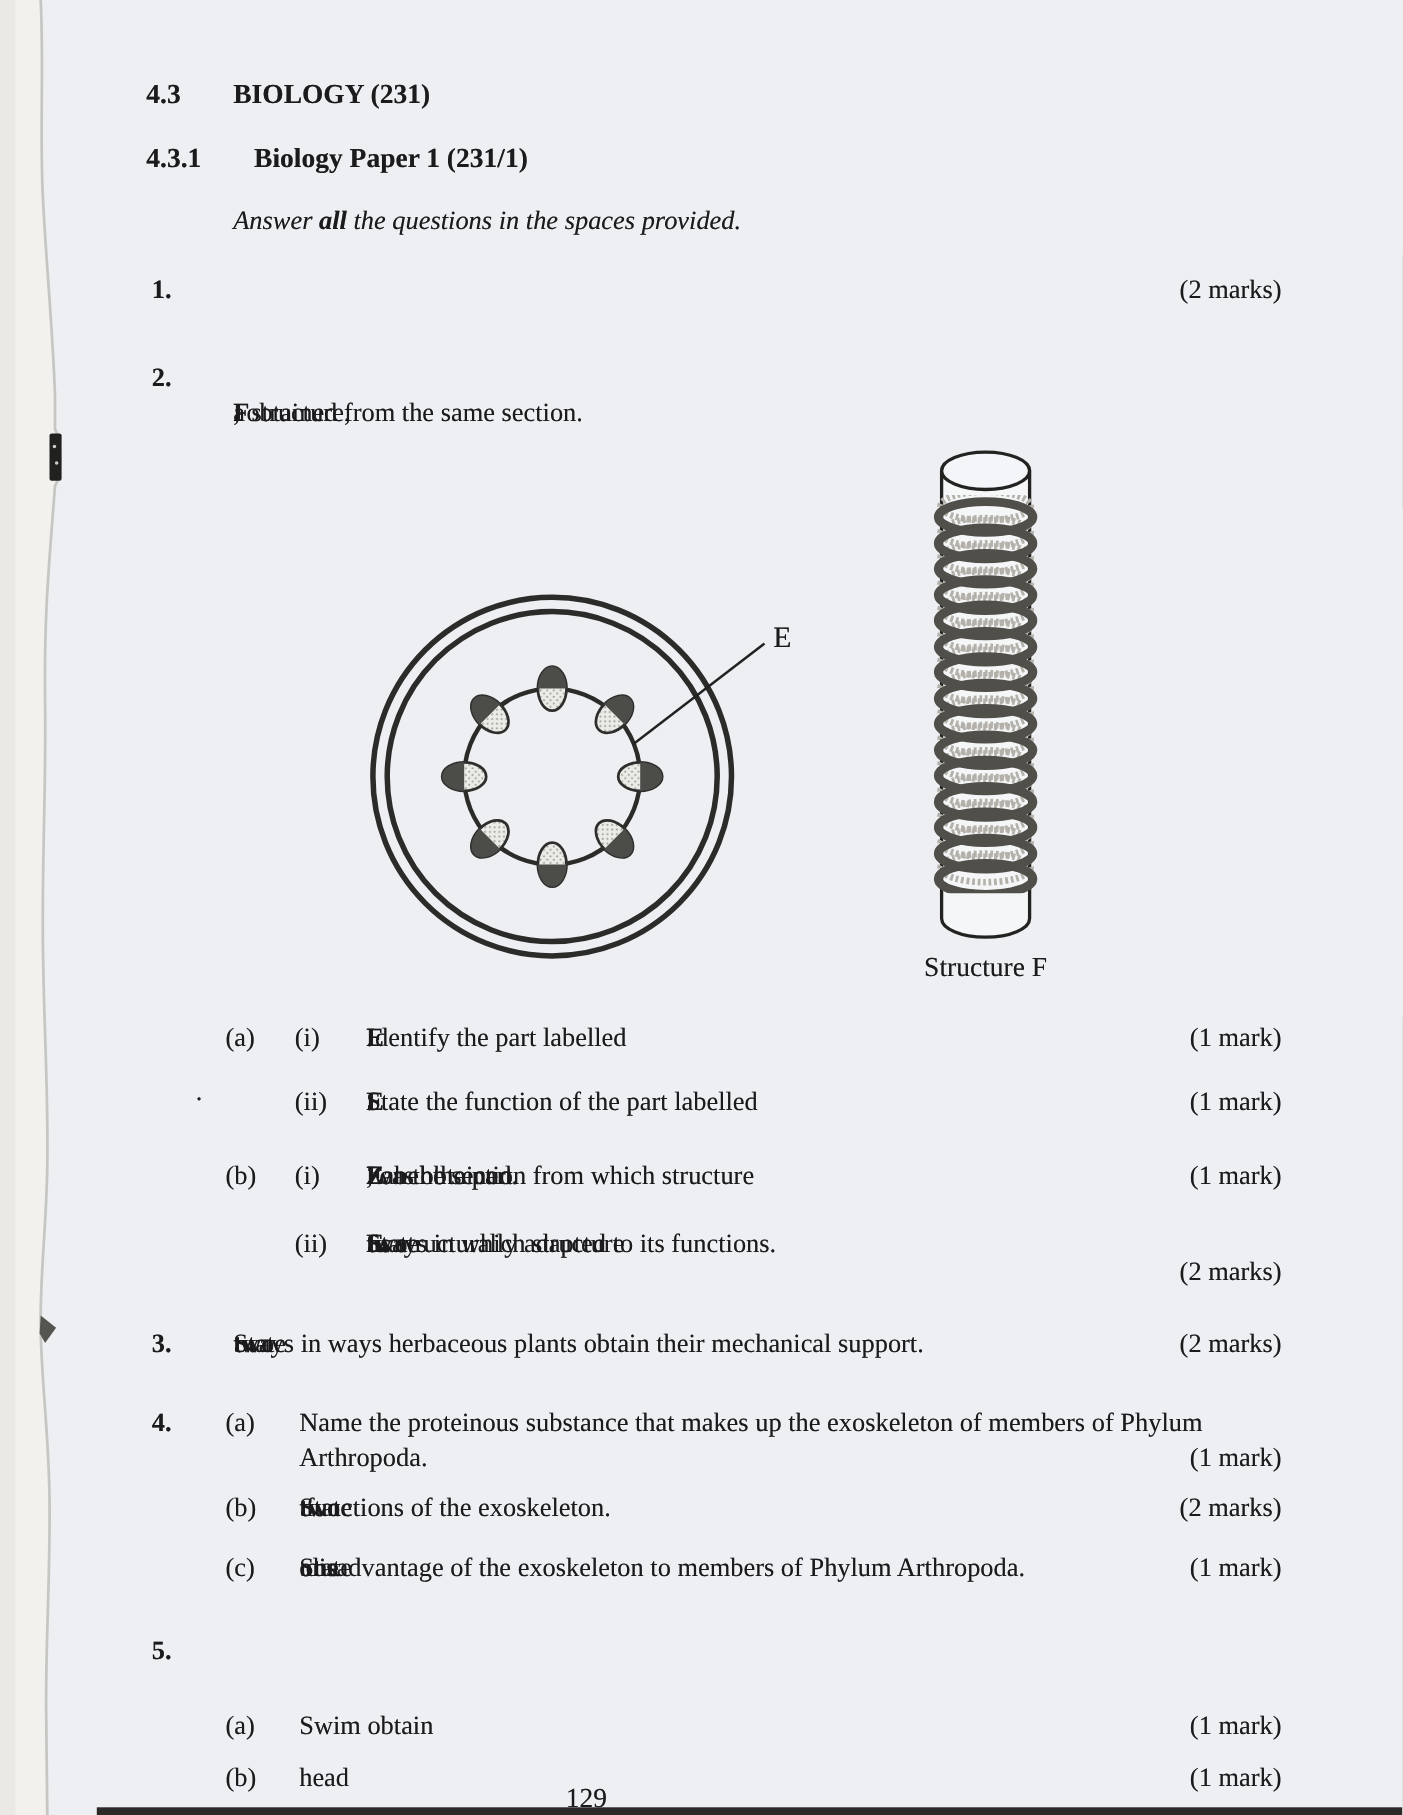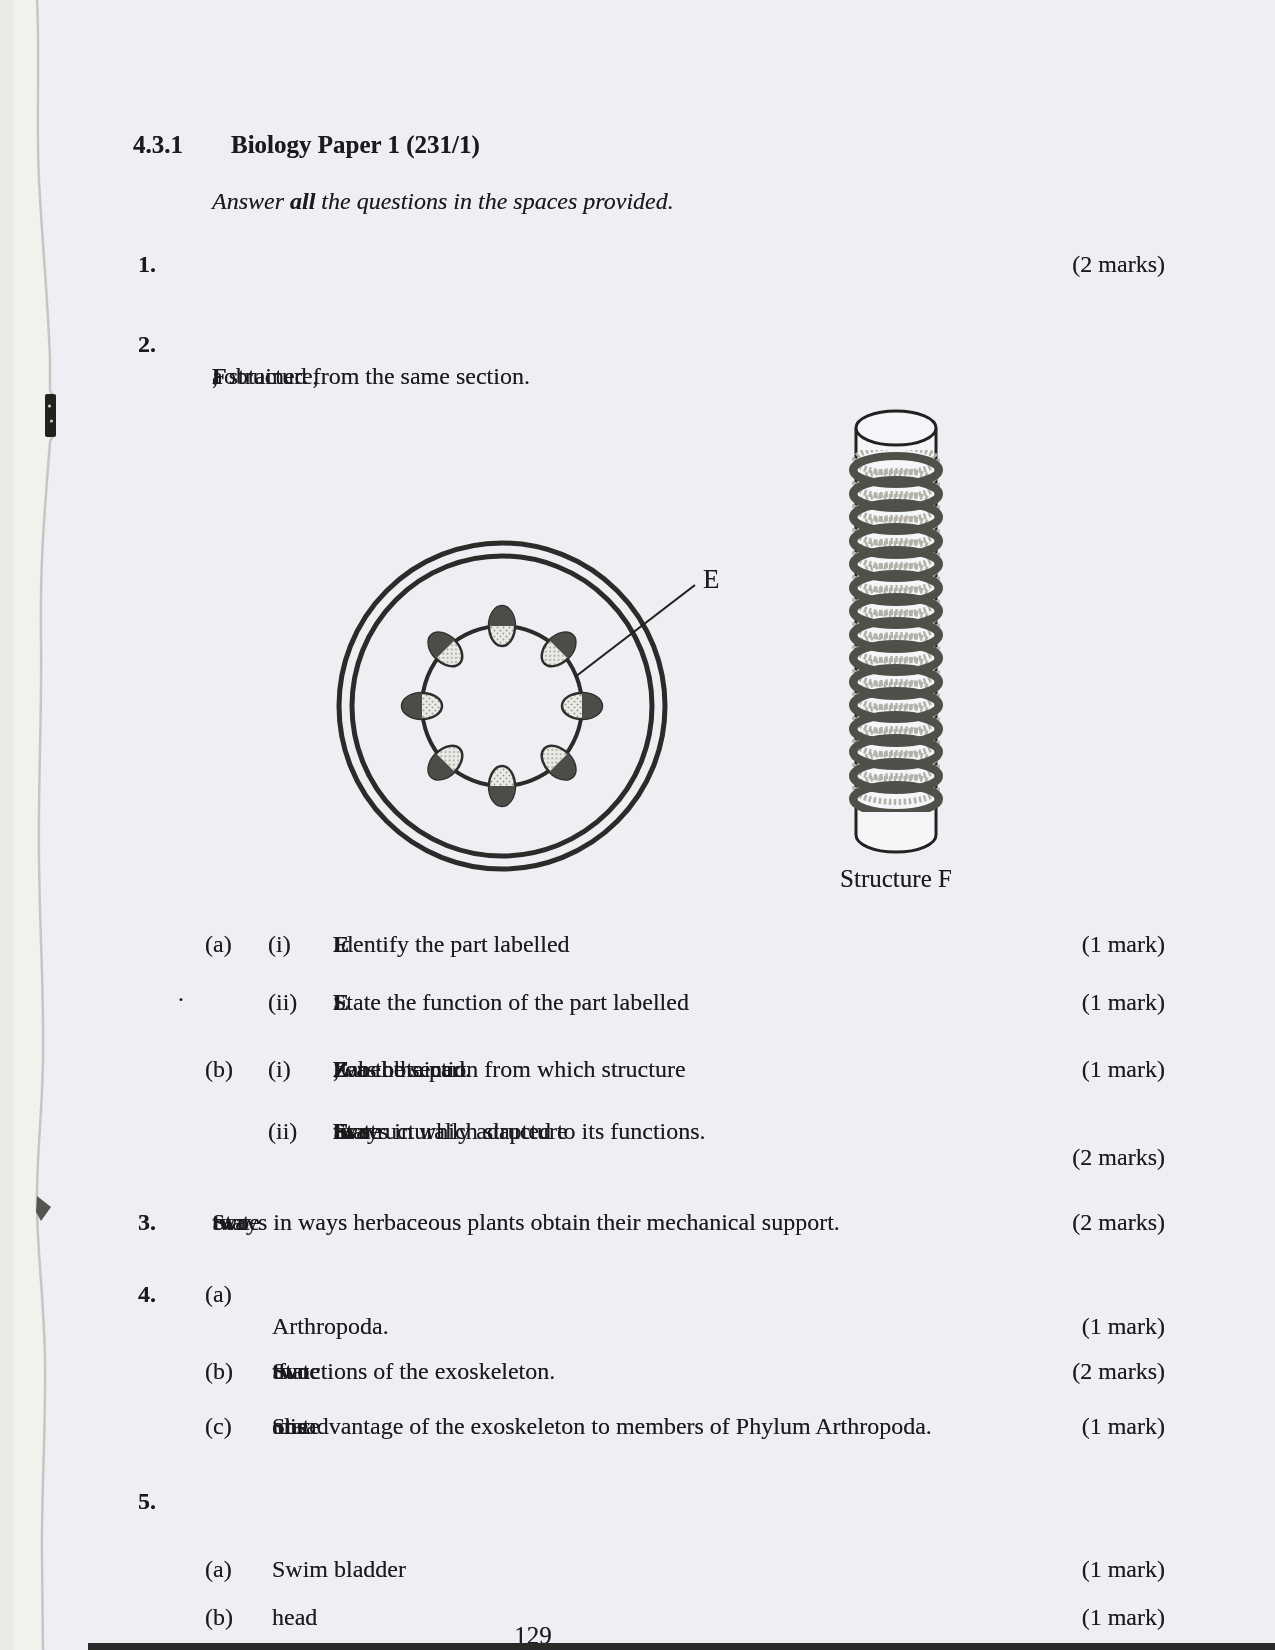--- a/index.html
+++ b/index.html
@@ -46,20 +46,23 @@
     <path d="M37,0 C40,60 36,120 39,180 C42,240 48,300 50,360 L50,390 C56,400 56,432 50,442
              C44,520 40,560 41,640 C42,720 38,780 39,860 C40,940 44,990 43,1060
              C42,1120 36,1160 37,1210 C38,1260 44,1300 45,1360 C46,1430 41,1500 42,1560 L43,1650" fill="none" stroke="#c6c7c3" stroke-width="2.5"></path>
     <rect x="0" y="0" width="14" height="1650" fill="#e3e2de" opacity="0.55"></rect>
     <rect x="45" y="394" width="11" height="43" rx="2" fill="#21211f"></rect>
     <circle cx="49.5" cy="406" r="1.6" fill="#cfcfc8"></circle>
     <circle cx="51.5" cy="421" r="1.6" fill="#cfcfc8"></circle>
     <path d="M37,1196 L51,1207 L41,1221 L36,1212 Z" fill="#55554f"></path>
   </svg>
 
+  <div class="hrow" style="top:53px">
+    <span class="hnum1">4.3</span><span>BIOLOGY (231)</span>
+  </div>
   <div class="hrow" style="top:111px">
     <span class="hnum2">4.3.1</span><span>Biology Paper 1 (231/1)</span>
   </div>
 
   <div class="instr" style="top:188px"><span>Answer </span><span class="b">all</span><span> the questions in the spaces provided.</span></div>
 
   <div class="r" style="top:248px">
     <span class="n">1.</span>
     <span class="mk">(2 marks)</span>
   </div>
@@ -200,20 +203,21 @@
 
   <div class="r" style="top:1206px">
     <span class="n">3.</span>
     <span class="t1"><span>State </span><span class="b">two</span><span> ways in ways herbaceous plants obtain their mechanical support.</span></span>
     <span class="mk">(2 marks)</span>
   </div>
 
   <div class="r" style="top:1278px">
     <span class="n">4.</span>
     <span class="la">(a)</span>
+    <span class="t4">Name the proteinous substance that makes up the exoskeleton of members of Phylum</span>
   </div>
   <div class="r" style="top:1310px">
     <span class="t4">Arthropoda.</span>
     <span class="mk">(1 mark)</span>
   </div>
   <div class="r" style="top:1355px">
     <span class="la">(b)</span>
     <span class="t4"><span>State </span><span class="b">two</span><span> functions of the exoskeleton.</span></span>
     <span class="mk">(2 marks)</span>
   </div>
@@ -221,21 +225,21 @@
     <span class="la">(c)</span>
     <span class="t4"><span>State </span><span class="b">one</span><span> disadvantage of the exoskeleton to members of Phylum Arthropoda.</span></span>
     <span class="mk">(1 mark)</span>
   </div>
 
   <div class="r" style="top:1485px">
     <span class="n">5.</span>
   </div>
   <div class="r" style="top:1553px">
     <span class="la">(a)</span>
-    <span class="t4">Swim bladder</span>
+    <span class="t4">Swim obtain</span>
     <span class="mk">(1 mark)</span>
   </div>
   <div class="r" style="top:1601px">
     <span class="la">(b)</span>
     <span class="t4">head</span>
     <span class="mk">(1 mark)</span>
   </div>
 
   <div class="footer">129</div>
   <div class="bottom-strip"></div>

